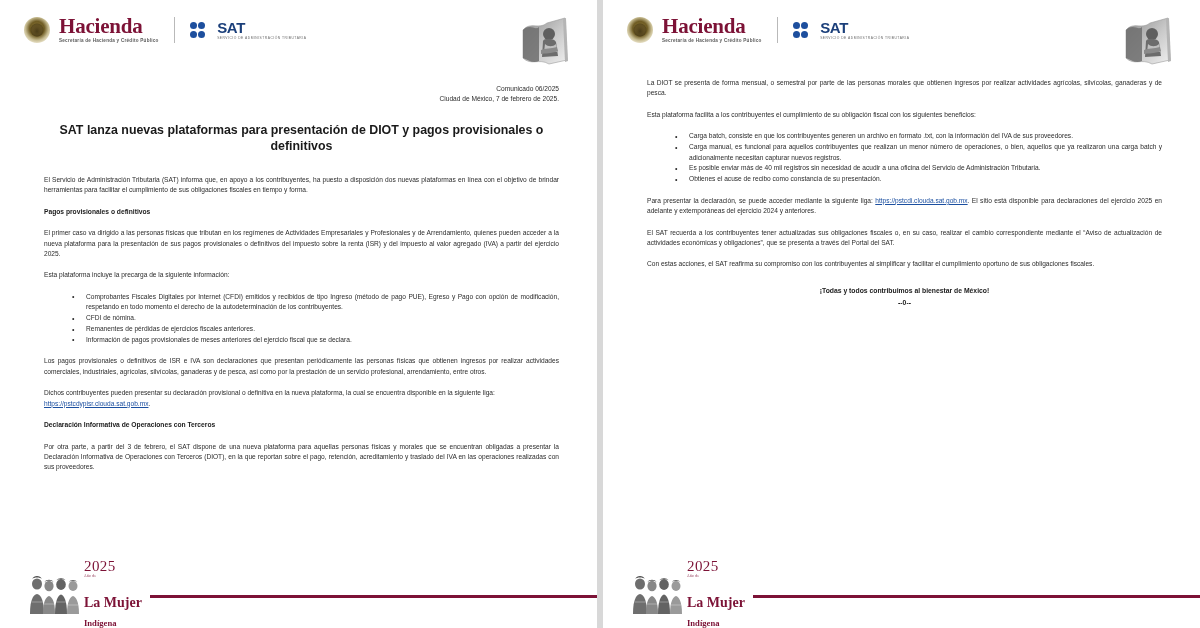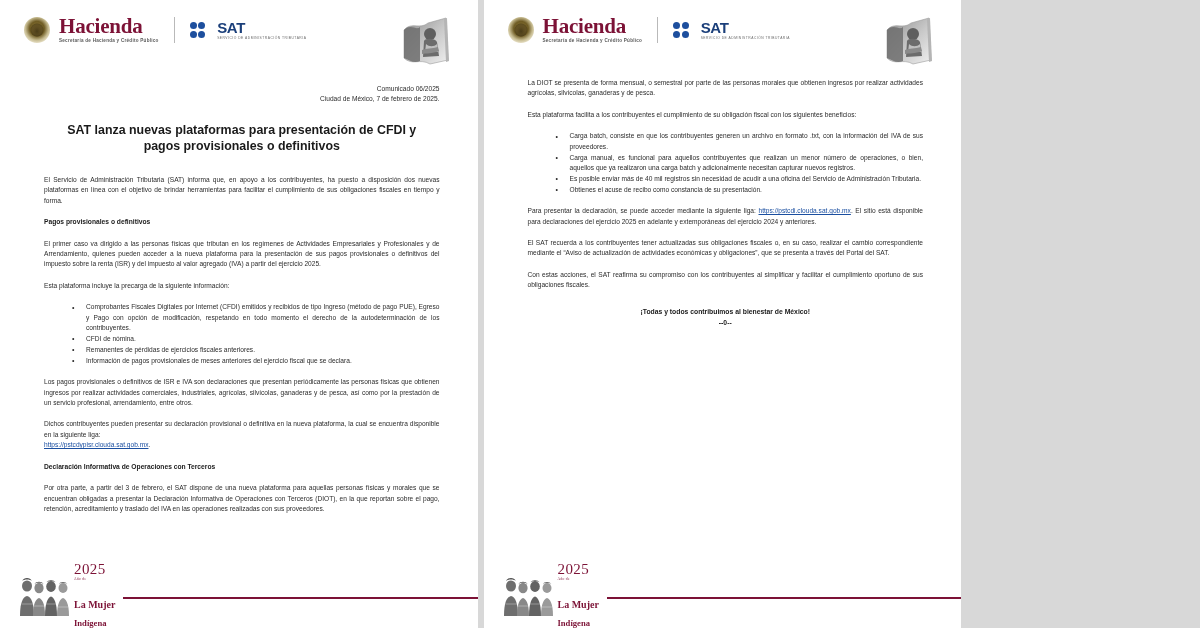--- a/index.html
+++ b/index.html
@@ -6,21 +6,21 @@
 
   html, body {
     width: 1200px;
     height: 628px;
     background: #d8d8d8;
     font-family: "Liberation Sans", sans-serif;
     overflow: hidden;
   }
 
   .workspace {
-    width: 961px;
+    width: 1200px;
     height: 628px;
     display: flex;
     gap: 6px;
     background: #d8d8d8;
   }
 
   .page {
     position: relative;
     width: 597px;
     height: 628px;
@@ -211,21 +211,21 @@
     font-weight: bold;
     margin-top: 1px;
   }
 
   
   .page-footer {
     flex: 0 0 66px;
     position: relative;
     display: flex;
     align-items: center;
-    padding-left: 18px;
+    padding-left: 28px;
   }
 
   .footer-mark {
     display: flex;
     align-items: center;
     gap: 2px;
     flex: 0 0 auto;
   }
 
   .women-art { width: 54px; height: 42px; display: block; }
@@ -240,21 +240,21 @@
     font-weight: normal;
     letter-spacing: 0.4px;
   }
   .year-anio {
     font-size: 3.6px;
     letter-spacing: 0.3px;
     margin-top: 1px;
     color: #7c1236;
   }
   .year-line2 {
-    font-size: 10px;
+    font-size: 14px;
     font-weight: bold;
     margin-top: 18px;
   }
   .year-line3 {
     font-size: 8.6px;
     font-weight: bold;
     margin-top: 9px;
   }
 
   .footer-rule {
@@ -313,21 +313,21 @@
         </svg>
       </div>
     </div>
 
     <div class="page-body">
       <div class="meta-block">
         <div class="meta-line">Comunicado 06/2025</div>
         <div class="meta-line">Ciudad de México, 7 de febrero de 2025.</div>
       </div>
 
-      <h1 class="doc-title">SAT lanza nuevas plataformas para presentación de CFDI y pagos provisionales o definitivos</h1>
+      <h1 class="doc-title">SAT lanza nuevas plataformas para presentación de DIOT y pagos provisionales o definitivos</h1>
 
       <p class="para">El Servicio de Administración Tributaria (SAT) informa que, en apoyo a los contribuyentes, ha puesto a disposición dos nuevas plataformas en línea con el objetivo de brindar herramientas para facilitar el cumplimiento de sus obligaciones fiscales en tiempo y forma.</p>
 
       <div class="subhead">Pagos provisionales o definitivos</div>
 
       <p class="para">El primer caso va dirigido a las personas físicas que tributan en los regímenes de Actividades Empresariales y Profesionales y de Arrendamiento, quienes pueden acceder a la nueva plataforma para la presentación de sus pagos provisionales o definitivos del impuesto sobre la renta (ISR) y del impuesto al valor agregado (IVA) a partir del ejercicio 2025.</p>
 
       <p class="para">Esta plataforma incluye la precarga de la siguiente información:</p>
 
       <ul class="bullets">

